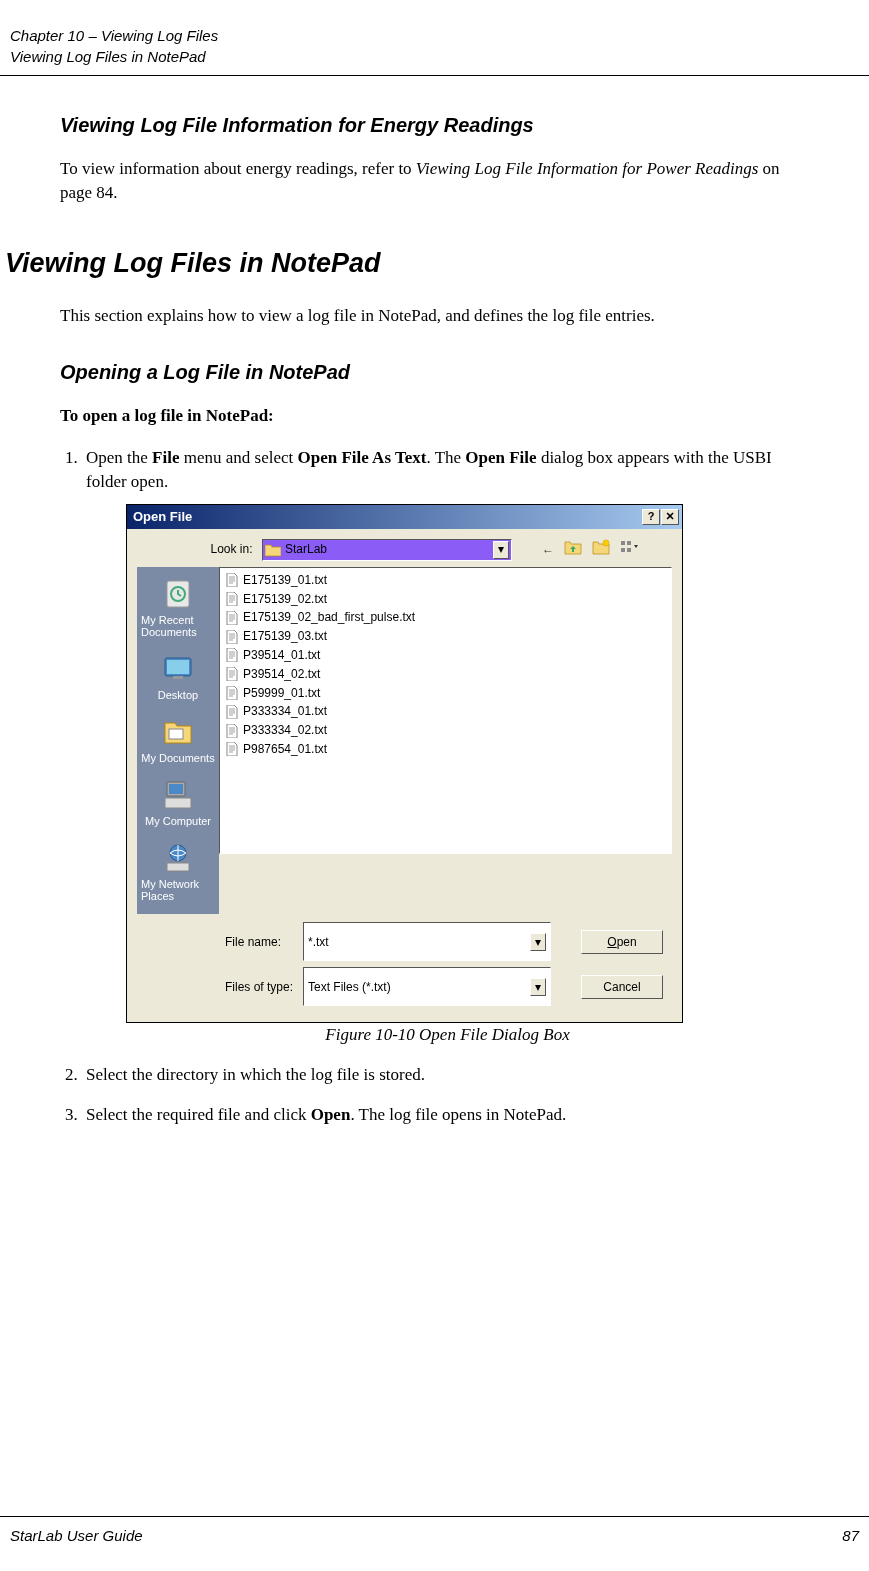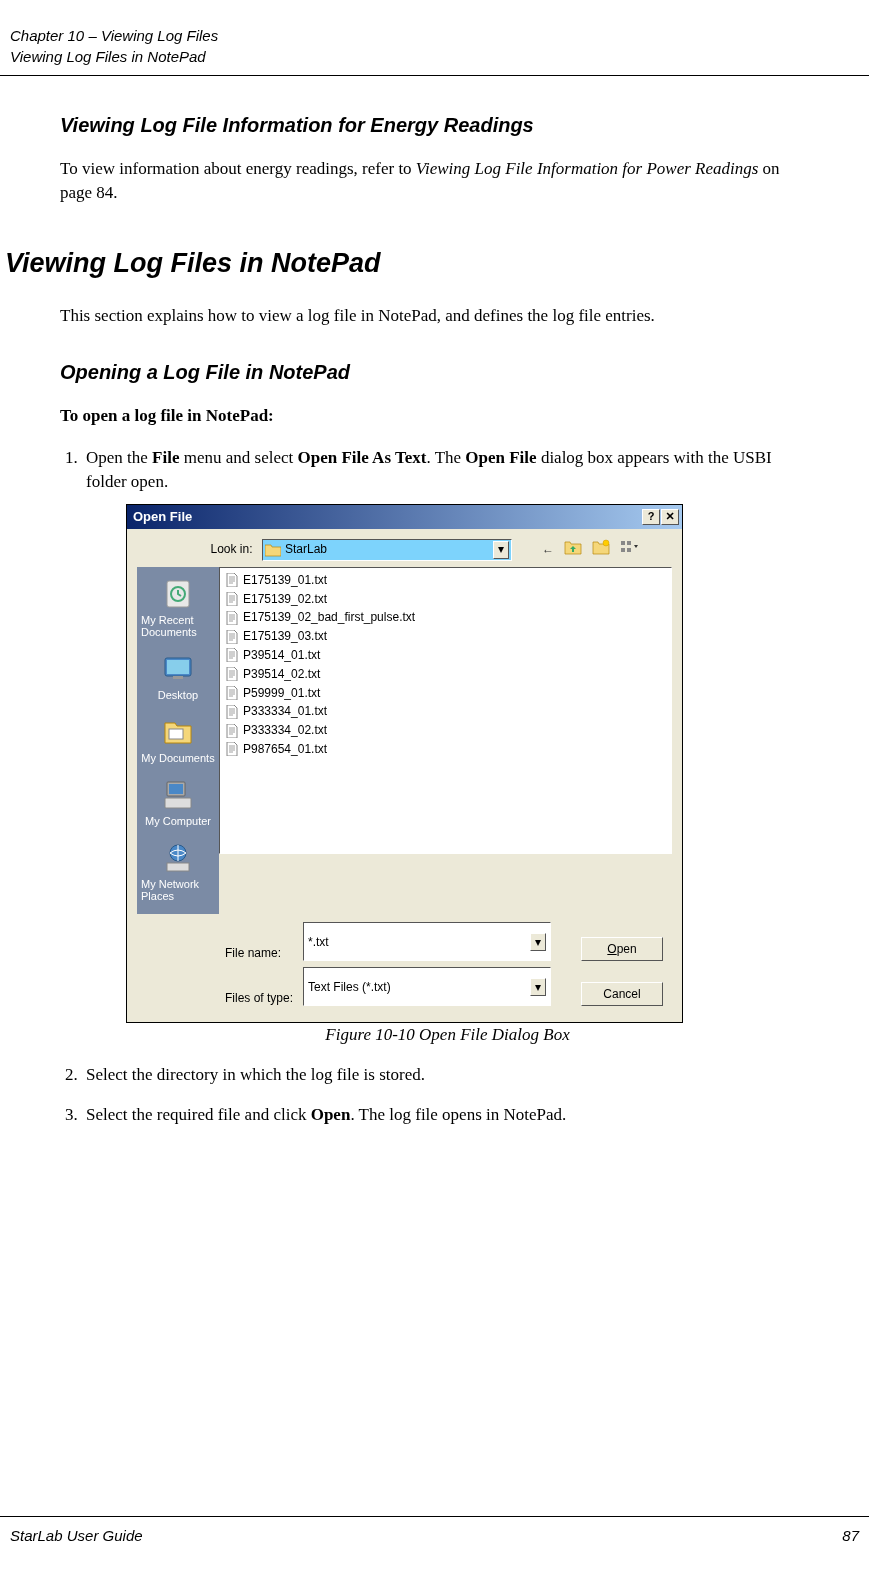--- a/index.html
+++ b/index.html
@@ -126,21 +126,21 @@
       margin-left: 70px;
     }
     .lookin-row .lbl {
       width: 55px;
       text-align: center;
       padding-right: 6px;
     }
     .lookin-dropdown {
       display: flex;
       align-items: center;
-      background: #7dd3fc;
+      background: #8b5cf6;
       border: 1px solid #888;
       border-top-color: #555;
       border-left-color: #555;
       border-right-color: #fff;
       border-bottom-color: #fff;
       height: 22px;
       width: 250px;
       padding: 0 2px;
     }
     .lookin-dropdown .folder-icon {
@@ -225,21 +225,21 @@
       display: flex;
       align-items: center;
       justify-content: center;
     }
     .bottom-rows {
       padding-left: 88px;
       padding-top: 8px;
     }
     .bottom-row {
       display: flex;
-      align-items: flex-end;
+      align-items: center;
       margin-bottom: 6px;
     }
     .bottom-row .blabel {
       width: 78px;
     }
     .bottom-row .binput {
       display: flex;
       align-items: center;
       background: white;
       border: 1px solid #888;

